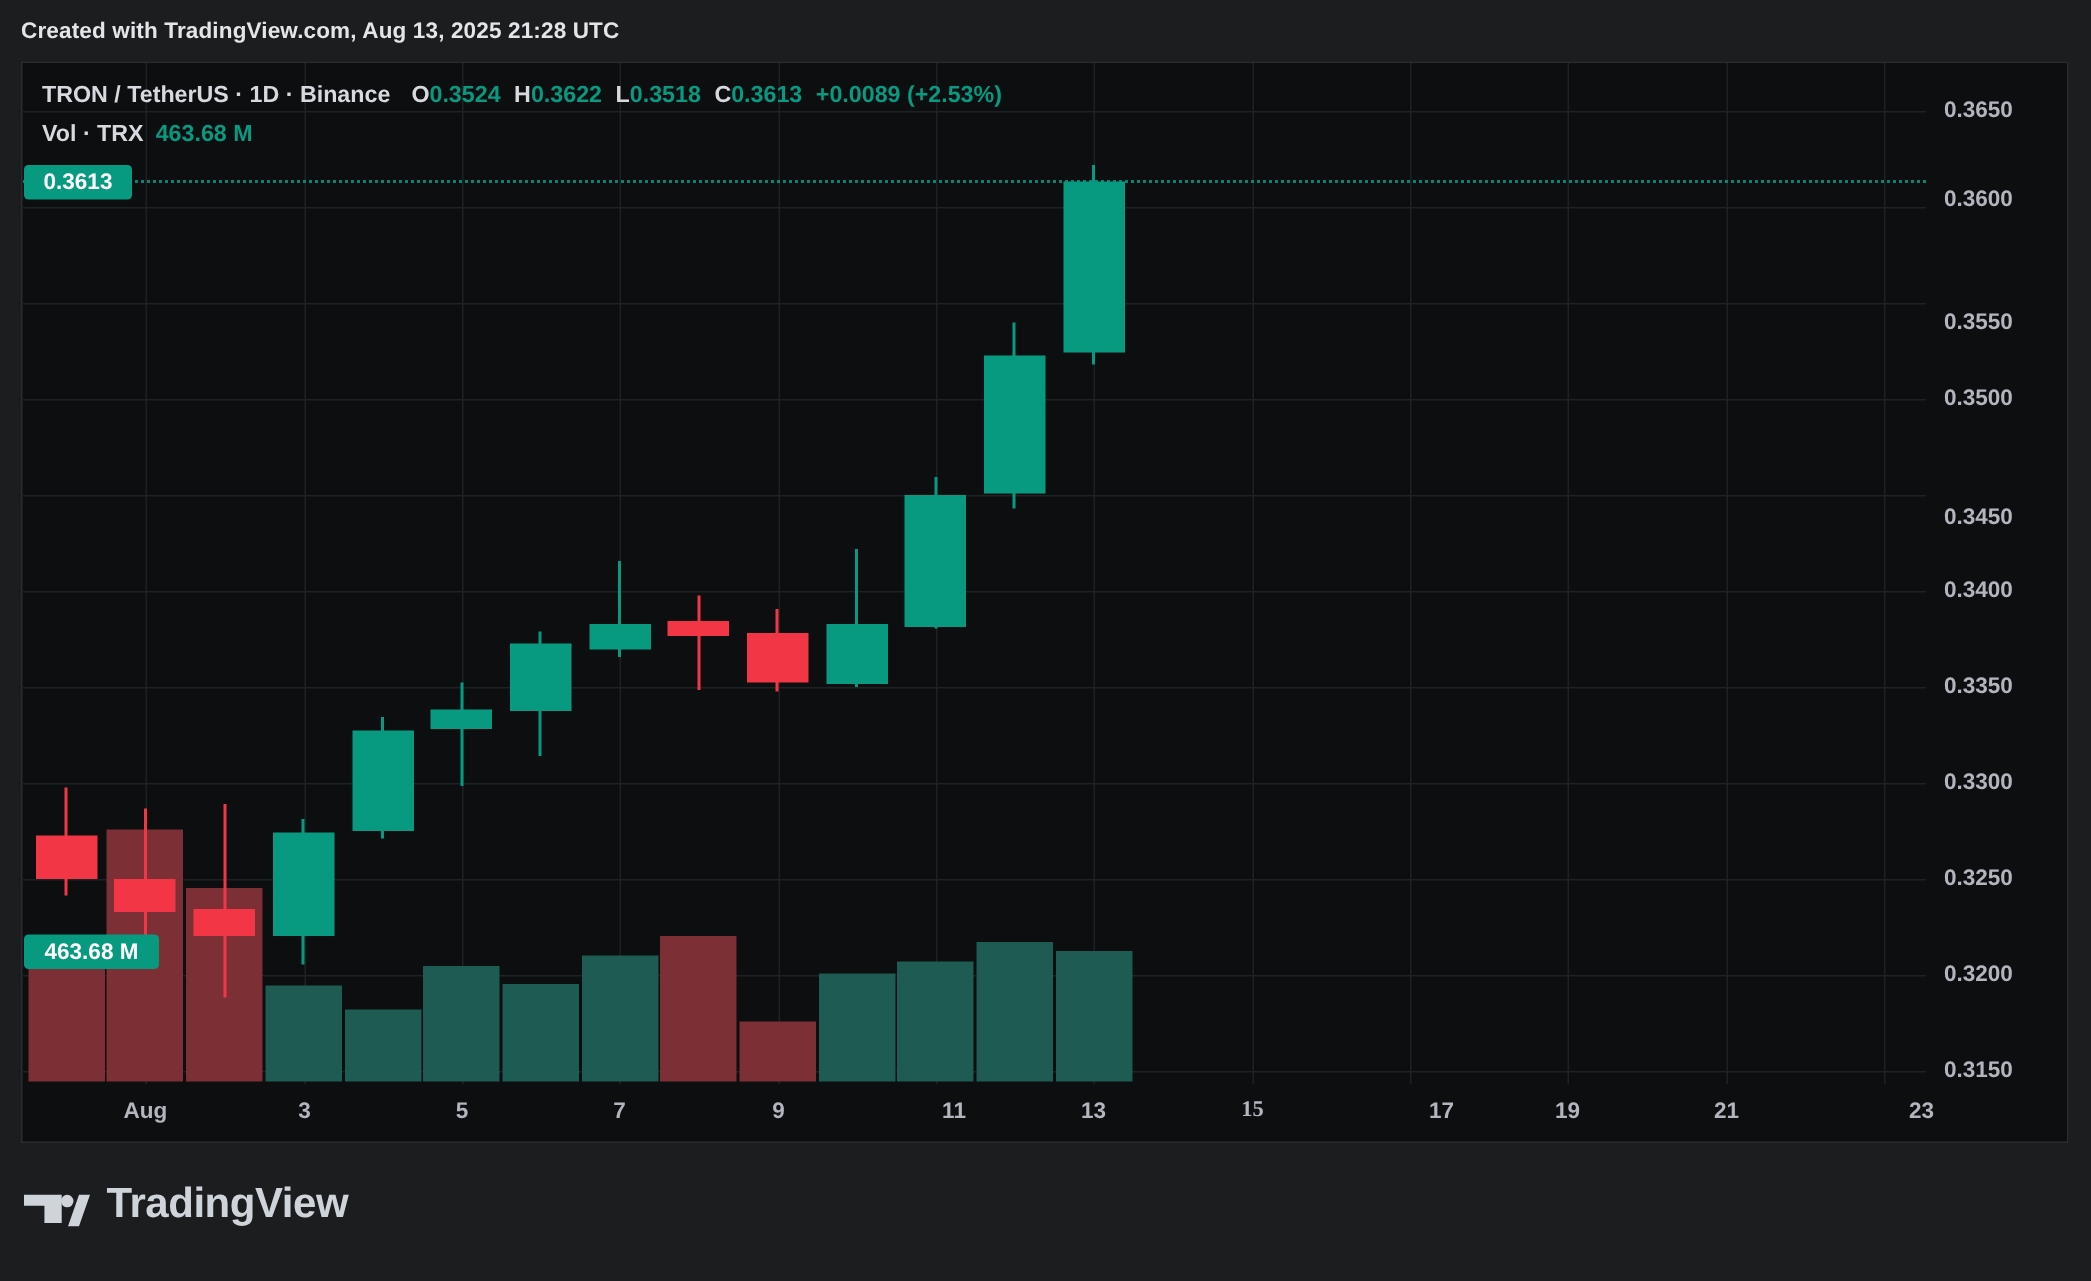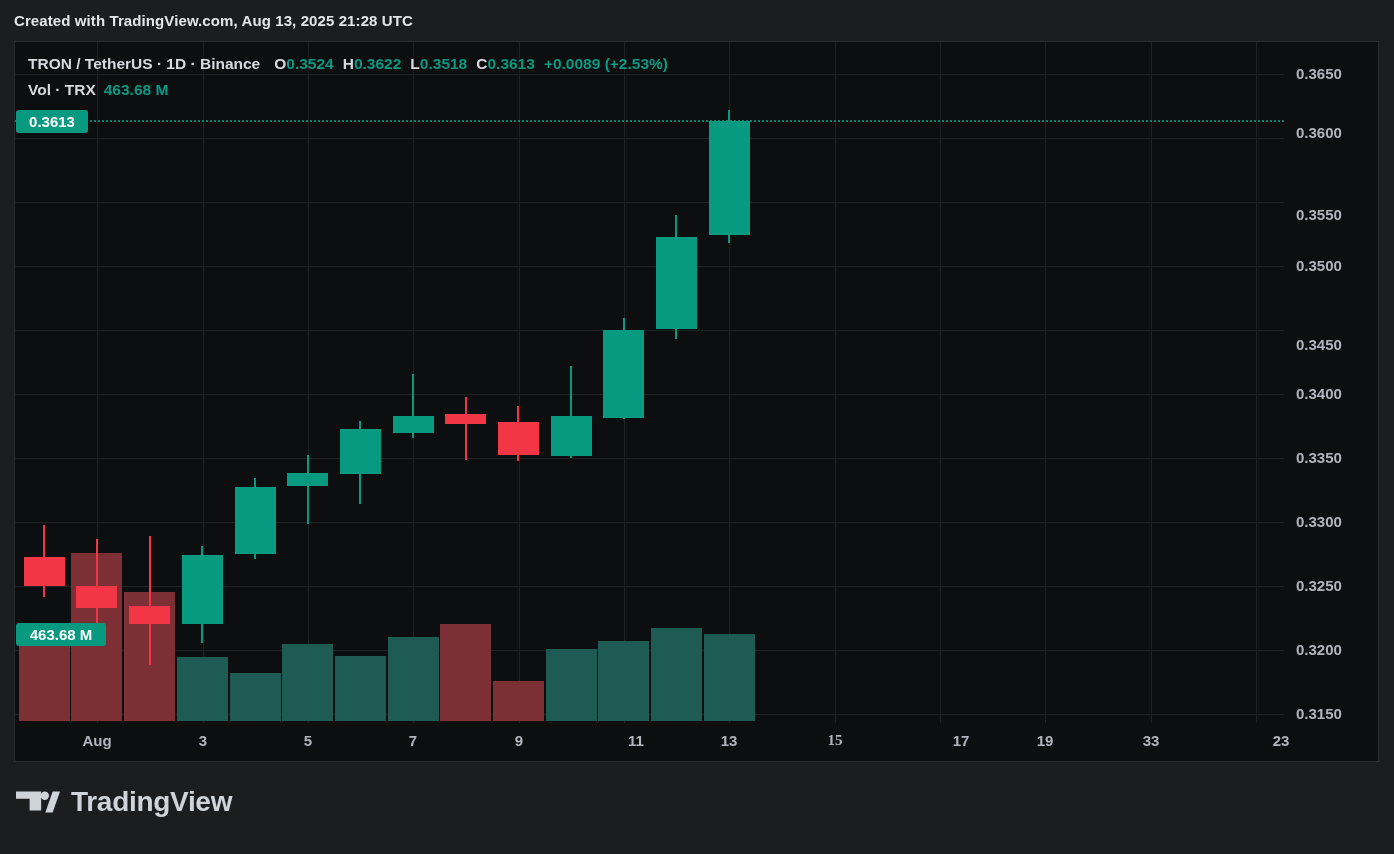--- a/index.html
+++ b/index.html
@@ -33,21 +33,21 @@
     color:var(--badge-text);font-size:15px;font-weight:bold;display:flex;
     align-items:center;justify-content:center;z-index:8;white-space:nowrap;}
   .legend{position:absolute;left:13px;top:12px;z-index:10;font-size:15.5px;
     font-weight:bold;color:var(--primary-text);}
   .legend .row{display:flex;align-items:flex-end;height:19px;line-height:19px;white-space:pre;}
   .legend .row2{margin-top:7px;}
   .acc{color:var(--accent);}
   .olabel{margin-left:9px;}
   .sym{margin-right:5px;}
   .chg{margin-left:9px;}
-  .footer{position:absolute;left:16px;top:786px;display:flex;align-items:center;gap:11px;z-index:3;}
+  .footer{position:absolute;left:16px;top:786px;display:flex;align-items:flex-end;gap:11px;z-index:3;}
   .brand{color:var(--logo);font-size:28px;font-weight:bold;letter-spacing:-.3px;}
 </style>
 </head>
 <body>
 
 <div class="topbar">
   <span>Created with TradingView.com, Aug 13, 2025 21:28 UTC</span>
 </div>
 
 <div class="widget">
@@ -136,21 +136,21 @@
       <div class="tlabel" style="left: 82px;">Aug</div>
       <div class="tlabel" style="left: 188px;">3</div>
       <div class="tlabel" style="left: 293px;">5</div>
       <div class="tlabel" style="left: 398px;">7</div>
       <div class="tlabel" style="left: 504px;">9</div>
       <div class="tlabel" style="left: 609px; margin-left: 12px;">11</div>
       <div class="tlabel" style="left: 714px;">13</div>
       <div class="tlabel" style="left: 820px; font-family: Liberation Serif, serif;">15</div>
       <div class="tlabel" style="left: 946px;">17</div>
       <div class="tlabel" style="left: 1030px;">19</div>
-      <div class="tlabel" style="left: 1136px;">33</div>
+      <div class="tlabel" style="left: 1136px;">21</div>
       <div class="tlabel" style="left: 1266px;">23</div>
     </div>
 
   <div class="legend">
     <div class="row">
       <span class="sym">TRON / TetherUS · 1D · Binance</span>
       <span class="olabel">O</span>
       <span class="acc">0.3524</span>
       <span class="olabel">H</span>
       <span class="acc">0.3622</span>

